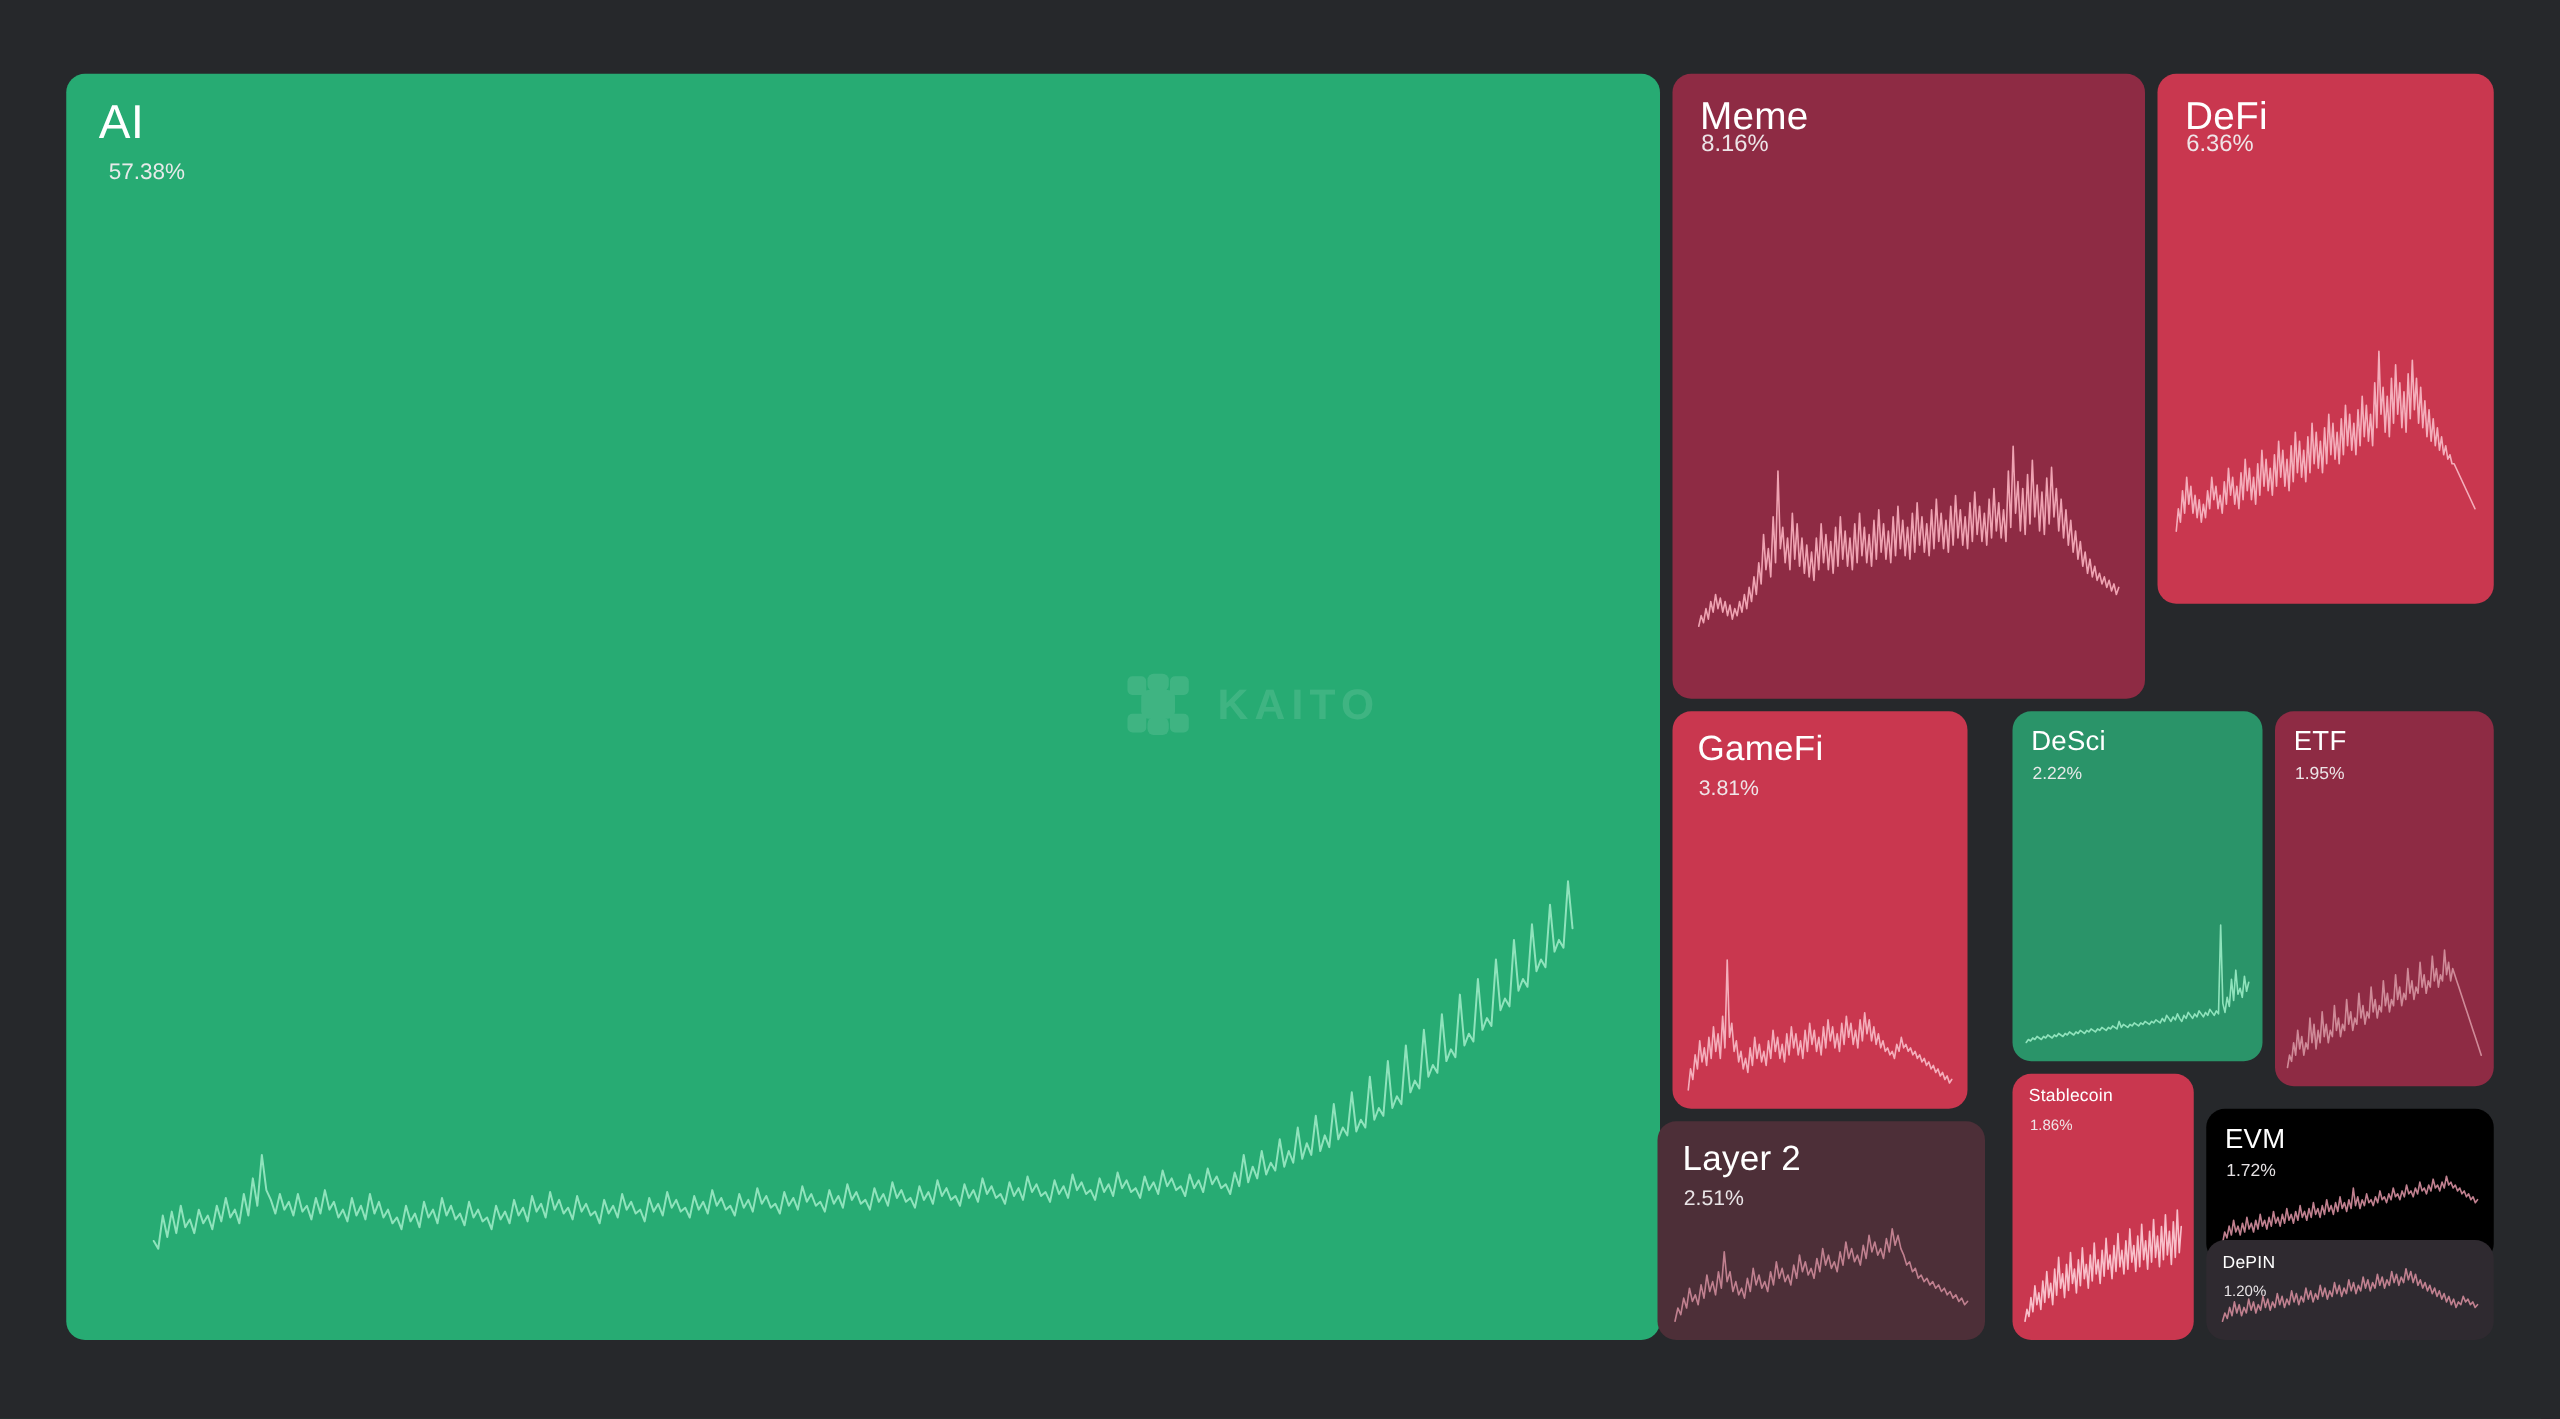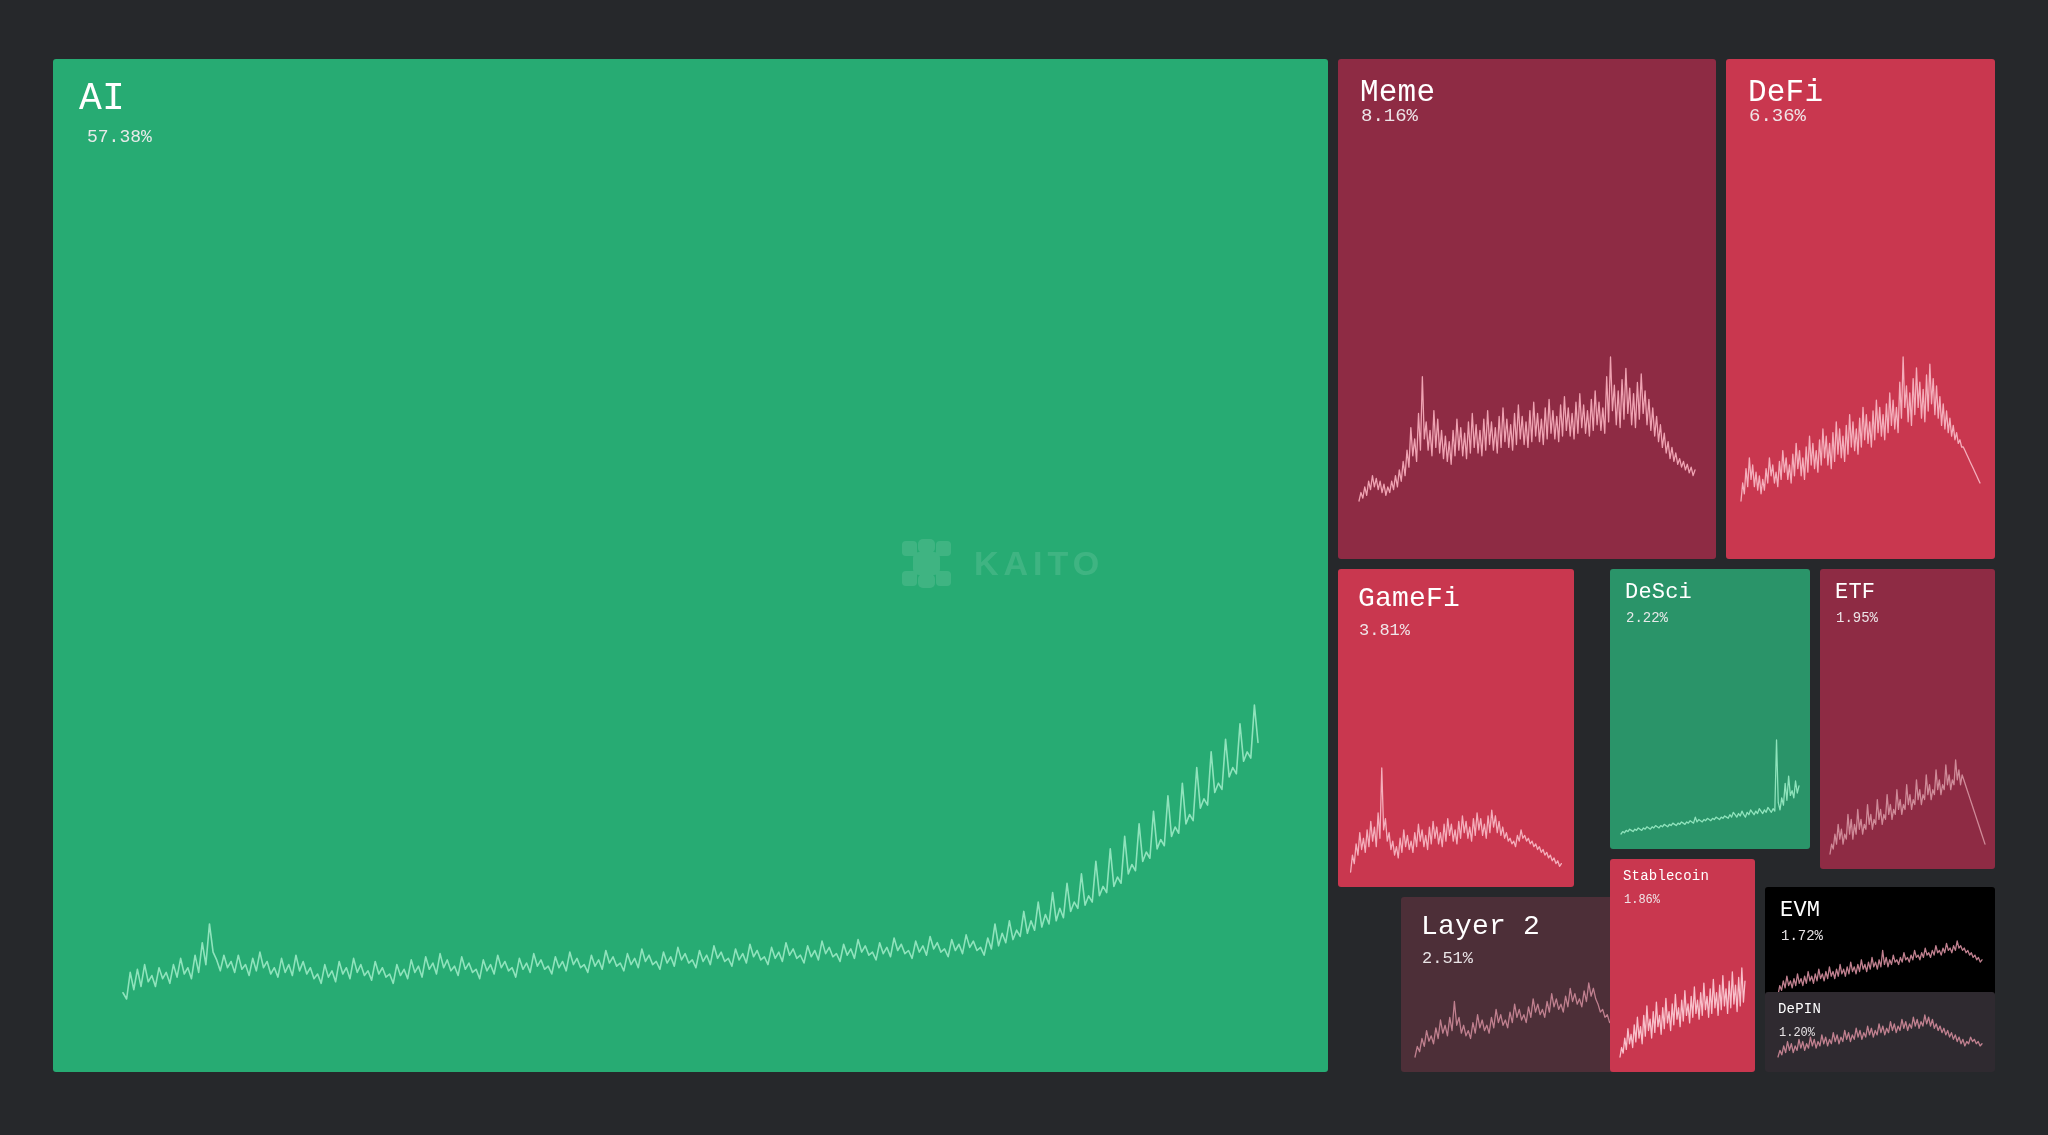--- a/index.html
+++ b/index.html
@@ -9,23 +9,22 @@
     font-family: "Liberation Sans", sans-serif;
     overflow: hidden;
   }
   #treemap {
     position: absolute;
     left: 53px; top: 59px;
     width: 1942px; height: 1013px;
   }
   .tile {
     position: absolute;
-    border-radius: 3px;
+    border-radius: 15px;
     overflow: hidden;
-    font-family: Liberation Mono, monospace;
   }
   .tile-label {
     position: absolute;
     color: #ffffff;
     white-space: nowrap;
     letter-spacing: 0.2px;
   }
   .tile-pct {
     position: absolute;
     color: #f2eef0;
@@ -77,39 +76,39 @@
     </div>
     <div class="tile sz-lg" style="left: 1285px; top: 0px; width: 378px; height: 500px; background: rgb(142, 43, 68);">
       <div class="tile-label">Meme</div>
       <div class="tile-pct">8.16%</div>
       <svg class="spark" viewBox="0 0 378 150" preserveAspectRatio="none" height="150" style="bottom: 55px;">
         <g transform="translate(21,0)">
           <path d="M0.00 147.00 L1.92 138.53 L3.84 144.18 L5.76 132.88 L7.68 141.35 L9.60 127.24 L11.52 135.71 L13.44 121.59 L15.36 132.88 L17.28 124.41 L19.20 135.71 L21.12 127.24 L23.04 138.53 L24.96 130.06 L26.88 141.35 L28.80 132.88 L30.72 138.53 L32.64 127.24 L34.56 135.71 L36.48 121.59 L38.40 132.88 L40.32 115.94 L42.24 127.24 L44.16 107.47 L46.08 121.59 L48.00 96.18 L49.92 113.12 L51.84 73.59 L53.76 101.82 L55.68 84.88 L57.60 107.47 L59.52 59.47 L61.44 96.18 L63.36 22.76 L65.28 84.88 L67.20 67.94 L69.12 96.18 L71.04 76.41 L72.96 101.82 L74.88 56.65 L76.80 93.35 L78.72 65.12 L80.64 99.00 L82.56 76.41 L84.48 104.65 L86.40 82.06 L88.32 107.47 L90.24 87.71 L92.16 110.29 L94.08 76.41 L96.00 101.82 L97.92 65.12 L99.84 96.18 L101.76 73.59 L103.68 101.82 L105.60 79.24 L107.52 104.65 L109.44 67.94 L111.36 99.00 L113.28 59.47 L115.20 93.35 L117.12 70.76 L119.04 99.00 L120.96 76.41 L122.88 101.82 L124.80 65.12 L126.72 96.18 L128.64 56.65 L130.56 90.53 L132.48 67.94 L134.40 96.18 L136.32 73.59 L138.24 99.00 L140.16 62.29 L142.08 93.35 L144.00 53.82 L145.92 87.71 L147.84 65.12 L149.76 93.35 L151.68 70.76 L153.60 96.18 L155.52 59.47 L157.44 90.53 L159.36 51.00 L161.28 84.88 L163.20 62.29 L165.12 90.53 L167.04 67.94 L168.96 93.35 L170.88 56.65 L172.80 87.71 L174.72 48.18 L176.64 82.06 L178.56 59.47 L180.48 87.71 L182.40 65.12 L184.32 90.53 L186.24 53.82 L188.16 84.88 L190.08 45.35 L192.00 79.24 L193.92 56.65 L195.84 84.88 L197.76 62.29 L199.68 87.71 L201.60 51.00 L203.52 82.06 L205.44 42.53 L207.36 76.41 L209.28 53.82 L211.20 82.06 L213.12 59.47 L215.04 84.88 L216.96 48.18 L218.88 79.24 L220.80 39.71 L222.72 73.59 L224.64 51.00 L226.56 79.24 L228.48 56.65 L230.40 82.06 L232.32 45.35 L234.24 76.41 L236.16 36.88 L238.08 70.76 L240.00 48.18 L241.92 76.41 L243.84 53.82 L245.76 79.24 L247.68 22.76 L249.60 67.94 L251.52 3.00 L253.44 56.65 L255.36 31.24 L257.28 70.76 L259.20 36.88 L261.12 73.59 L263.04 25.59 L264.96 65.12 L266.88 14.29 L268.80 59.47 L270.72 34.06 L272.64 70.76 L274.56 39.71 L276.48 73.59 L278.40 28.41 L280.32 65.12 L282.24 19.94 L284.16 59.47 L286.08 36.88 L288.00 70.76 L289.92 45.35 L291.84 76.41 L293.76 53.82 L295.68 82.06 L297.60 62.29 L299.52 87.71 L301.44 70.76 L303.36 93.35 L305.28 79.24 L307.20 99.00 L309.12 87.71 L311.04 104.65 L312.96 93.35 L314.88 107.47 L316.80 99.00 L318.72 110.29 L320.64 104.65 L322.56 113.12 L324.48 107.47 L326.40 115.94 L328.32 110.29 L330.24 118.76 L332.16 113.12 L334.08 121.59 L336.00 115.94" fill="none" stroke="#efa3b2" stroke-width="1.3" stroke-linejoin="round" stroke-linecap="round" vector-effect="non-scaling-stroke"></path>
         </g>
       </svg>
     </div>
-    <div class="tile sz-lg" style="left: 1673px; top: 0px; width: 269px; height: 500px; background: rgb(201, 55, 79);">
+    <div class="tile sz-lg" style="left: 1673px; top: 0px; width: 269px; height: 424px; background: rgb(201, 55, 79);">
       <div class="tile-label">DeFi</div>
       <div class="tile-pct">6.36%</div>
       <svg class="spark" viewBox="0 0 269 150" preserveAspectRatio="none" height="150" style="bottom: 55px;">
         <g transform="translate(15,0)">
           <path d="M0.00 147.00 L1.67 129.00 L3.34 139.80 L5.01 114.60 L6.69 132.60 L8.36 103.80 L10.03 125.40 L11.70 111.00 L13.37 132.60 L15.04 118.20 L16.71 136.20 L18.38 121.80 L20.06 139.80 L21.73 125.40 L23.40 136.20 L25.07 114.60 L26.74 129.00 L28.41 103.80 L30.08 121.80 L31.76 111.00 L33.43 129.00 L35.10 118.20 L36.77 132.60 L38.44 107.40 L40.11 125.40 L41.78 96.60 L43.45 118.20 L45.13 103.80 L46.80 125.40 L48.47 111.00 L50.14 129.00 L51.81 100.20 L53.48 121.80 L55.15 89.40 L56.83 114.60 L58.50 96.60 L60.17 121.80 L61.84 103.80 L63.51 125.40 L65.18 93.00 L66.85 118.20 L68.52 82.20 L70.20 111.00 L71.87 89.40 L73.54 114.60 L75.21 96.60 L76.88 118.20 L78.55 85.80 L80.22 111.00 L81.90 75.00 L83.57 103.80 L85.24 82.20 L86.91 111.00 L88.58 89.40 L90.25 114.60 L91.92 78.60 L93.59 107.40 L95.27 67.80 L96.94 100.20 L98.61 75.00 L100.28 103.80 L101.95 82.20 L103.62 107.40 L105.29 71.40 L106.97 100.20 L108.64 60.60 L110.31 93.00 L111.98 67.80 L113.65 96.60 L115.32 75.00 L116.99 100.20 L118.66 64.20 L120.34 93.00 L122.01 53.40 L123.68 85.80 L125.35 60.60 L127.02 89.40 L128.69 67.80 L130.36 93.00 L132.03 57.00 L133.71 85.80 L135.38 46.20 L137.05 78.60 L138.72 53.40 L140.39 82.20 L142.06 60.60 L143.73 85.80 L145.41 49.80 L147.08 78.60 L148.75 39.00 L150.42 71.40 L152.09 46.20 L153.76 75.00 L155.43 53.40 L157.10 78.60 L158.78 28.20 L160.45 64.20 L162.12 3.00 L163.79 53.40 L165.46 31.80 L167.13 67.80 L168.80 39.00 L170.48 71.40 L172.15 24.60 L173.82 60.60 L175.49 13.80 L177.16 53.40 L178.83 28.20 L180.50 64.20 L182.17 35.40 L183.85 67.80 L185.52 21.00 L187.19 57.00 L188.86 10.20 L190.53 49.80 L192.20 24.60 L193.87 60.60 L195.55 31.80 L197.22 64.20 L198.89 42.60 L200.56 71.40 L202.23 49.80 L203.90 75.00 L205.57 57.00 L207.24 78.60 L208.92 64.20 L210.59 82.20 L212.26 71.40 L213.93 85.80 L215.60 78.60 L217.27 89.40 L218.94 85.80 L220.62 93.00 L222.29 93.00 L223.96 96.60 L225.63 100.20 L227.30 103.80 L228.97 107.40 L230.64 111.00 L232.31 114.60 L233.99 118.20 L235.66 121.80 L237.33 125.40 L239.00 129.00" fill="none" stroke="#f4aebb" stroke-width="1.3" stroke-linejoin="round" stroke-linecap="round" vector-effect="non-scaling-stroke"></path>
         </g>
       </svg>
     </div>
     <div class="tile sz-md" style="left: 1285px; top: 510px; width: 236px; height: 318px; background: rgb(201, 55, 79);">
       <div class="tile-label">GameFi</div>
       <div class="tile-pct">3.81%</div>
       <svg class="spark" viewBox="0 0 262 110" preserveAspectRatio="none" height="110" style="bottom: 12px;">
         <g transform="translate(14,0)">
           <path d="M0.00 107.00 L2.03 90.14 L4.07 98.57 L6.10 78.89 L8.14 90.14 L10.17 67.65 L12.21 84.51 L14.24 73.27 L16.28 87.32 L18.31 64.84 L20.35 81.70 L22.38 56.41 L24.42 76.08 L26.45 62.03 L28.49 81.70 L30.52 47.97 L32.56 73.27 L34.59 3.00 L36.63 64.84 L38.66 53.59 L40.70 76.08 L42.73 67.65 L44.77 84.51 L46.80 76.08 L48.83 90.14 L50.87 81.70 L52.90 92.95 L54.94 73.27 L56.97 87.32 L59.01 64.84 L61.04 81.70 L63.08 70.46 L65.11 84.51 L67.15 76.08 L69.18 87.32 L71.22 67.65 L73.25 81.70 L75.29 59.22 L77.32 76.08 L79.36 64.84 L81.39 81.70 L83.43 70.46 L85.46 84.51 L87.50 62.03 L89.53 78.89 L91.57 56.41 L93.60 73.27 L95.63 62.03 L97.67 78.89 L99.70 67.65 L101.74 81.70 L103.77 59.22 L105.81 76.08 L107.84 53.59 L109.88 70.46 L111.91 59.22 L113.95 76.08 L115.98 64.84 L118.02 78.89 L120.05 56.41 L122.09 73.27 L124.12 50.78 L126.16 67.65 L128.19 56.41 L130.23 73.27 L132.26 62.03 L134.30 76.08 L136.33 53.59 L138.37 70.46 L140.40 47.97 L142.43 64.84 L144.47 53.59 L146.50 70.46 L148.54 59.22 L150.57 73.27 L152.61 50.78 L154.64 67.65 L156.68 45.16 L158.71 62.03 L160.75 50.78 L162.78 67.65 L164.82 56.41 L166.85 70.46 L168.89 62.03 L170.92 73.27 L172.96 67.65 L174.99 76.08 L177.03 73.27 L179.06 78.89 L181.10 76.08 L183.13 81.70 L185.17 70.46 L187.20 76.08 L189.23 64.84 L191.27 73.27 L193.30 70.46 L195.34 76.08 L197.37 73.27 L199.41 78.89 L201.44 76.08 L203.48 81.70 L205.51 78.89 L207.55 84.51 L209.58 81.70 L211.62 87.32 L213.65 84.51 L215.69 90.14 L217.72 87.32 L219.76 92.95 L221.79 90.14 L223.83 95.76 L225.86 92.95 L227.90 98.57 L229.93 95.76 L231.97 101.38 L234.00 98.57" fill="none" stroke="#f4aebb" stroke-width="1.3" stroke-linejoin="round" stroke-linecap="round" vector-effect="non-scaling-stroke"></path>
         </g>
       </svg>
     </div>
-    <div class="tile sz-md" style="left: 1348px; top: 838px; width: 262px; height: 175px; background: rgb(77, 47, 56);">
+    <div class="tile sz-md" style="left: 1273px; top: 838px; width: 262px; height: 175px; background: rgb(77, 47, 56);">
       <div class="tile-label">Layer 2</div>
       <div class="tile-pct">2.51%</div>
       <svg class="spark" viewBox="0 0 262 80" preserveAspectRatio="none" height="80" style="bottom: 12px;">
         <g transform="translate(14,0)">
           <path d="M0.00 77.00 L2.32 66.43 L4.63 71.71 L6.95 58.50 L9.27 66.43 L11.58 50.57 L13.90 61.14 L16.22 55.86 L18.53 63.79 L20.85 47.93 L23.17 58.50 L25.49 40.00 L27.80 53.21 L30.12 45.29 L32.44 55.86 L34.75 37.36 L37.07 50.57 L39.39 21.50 L41.70 45.29 L44.02 37.36 L46.34 53.21 L48.65 45.29 L50.97 55.86 L53.29 50.57 L55.60 58.50 L57.92 42.64 L60.24 53.21 L62.55 34.71 L64.87 47.93 L67.19 40.00 L69.50 50.57 L71.82 45.29 L74.14 53.21 L76.46 37.36 L78.77 47.93 L81.09 29.43 L83.41 42.64 L85.72 34.71 L88.04 45.29 L90.36 40.00 L92.67 47.93 L94.99 32.07 L97.31 42.64 L99.62 24.14 L101.94 37.36 L104.26 29.43 L106.57 40.00 L108.89 34.71 L111.21 42.64 L113.52 26.79 L115.84 37.36 L118.16 18.86 L120.48 32.07 L122.79 24.14 L125.11 34.71 L127.43 29.43 L129.74 37.36 L132.06 21.50 L134.38 32.07 L136.69 13.57 L139.01 26.79 L141.33 18.86 L143.64 29.43 L145.96 24.14 L148.28 32.07 L150.59 16.21 L152.91 26.79 L155.23 8.29 L157.54 21.50 L159.86 13.57 L162.18 24.14 L164.50 18.86 L166.81 26.79 L169.13 10.93 L171.45 21.50 L173.76 3.00 L176.08 16.21 L178.40 8.29 L180.71 18.86 L183.03 24.14 L185.35 32.07 L187.66 29.43 L189.98 37.36 L192.30 34.71 L194.61 42.64 L196.93 40.00 L199.25 45.29 L201.56 42.64 L203.88 47.93 L206.20 45.29 L208.51 50.57 L210.83 47.93 L213.15 53.21 L215.47 50.57 L217.78 55.86 L220.10 53.21 L222.42 58.50 L224.73 55.86 L227.05 61.14 L229.37 58.50 L231.68 63.79 L234.00 61.14" fill="none" stroke="#c0808f" stroke-width="1.3" stroke-linejoin="round" stroke-linecap="round" vector-effect="non-scaling-stroke"></path>
         </g>
       </svg>
     </div>
     <div class="tile sz-sm" style="left: 1557px; top: 510px; width: 200px; height: 280px; background: rgb(42, 148, 105);">
       <div class="tile-label">DeSci</div>

